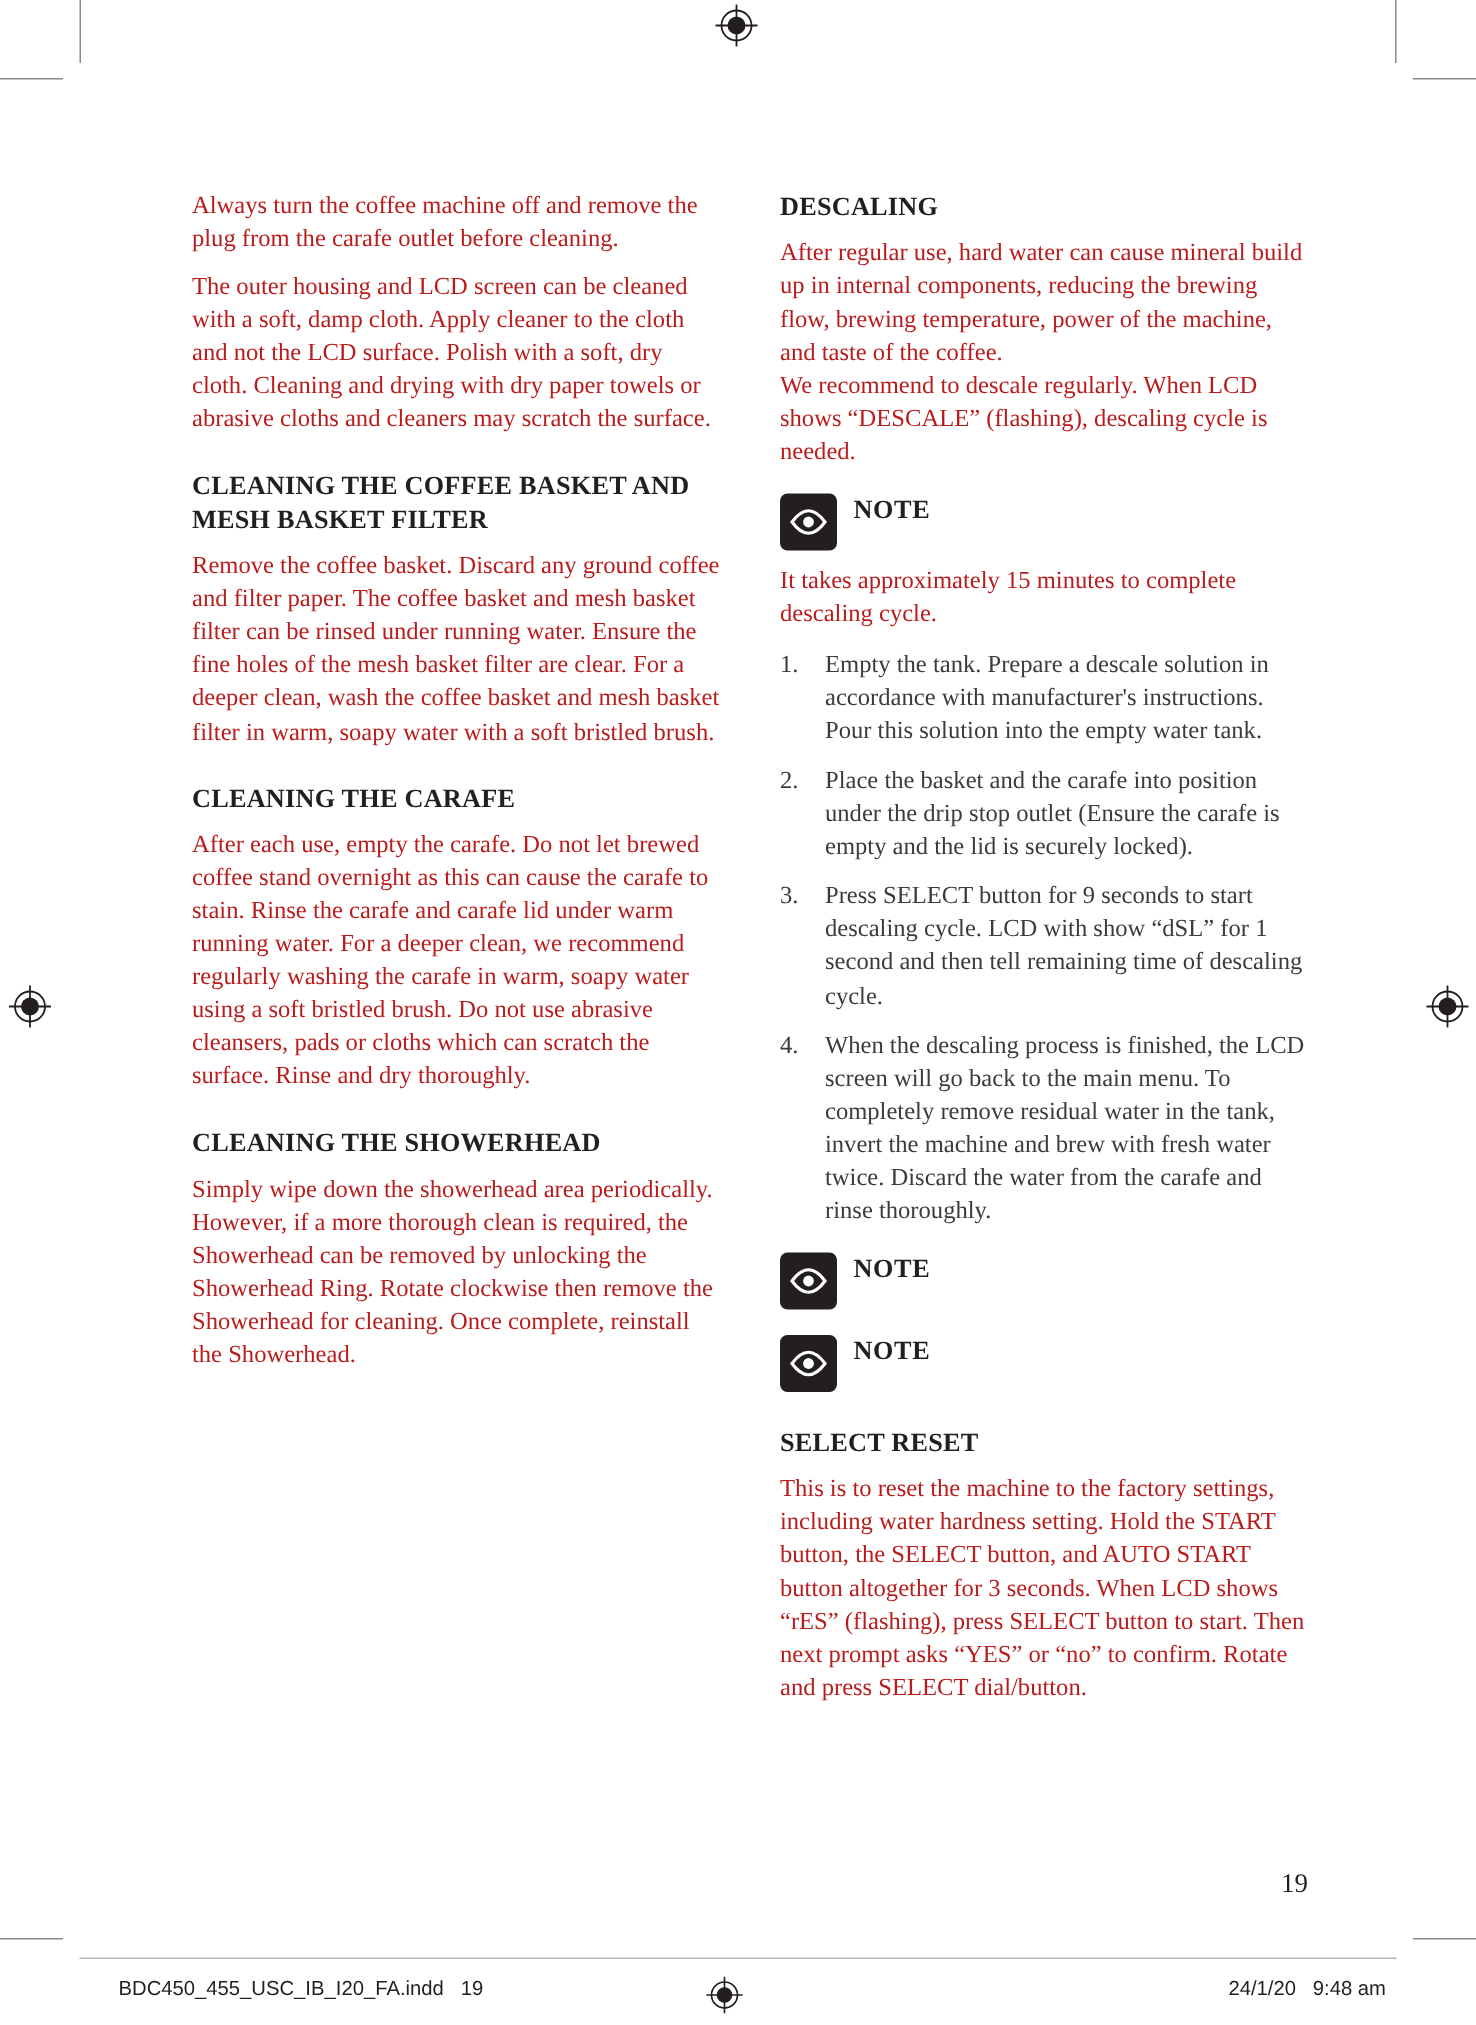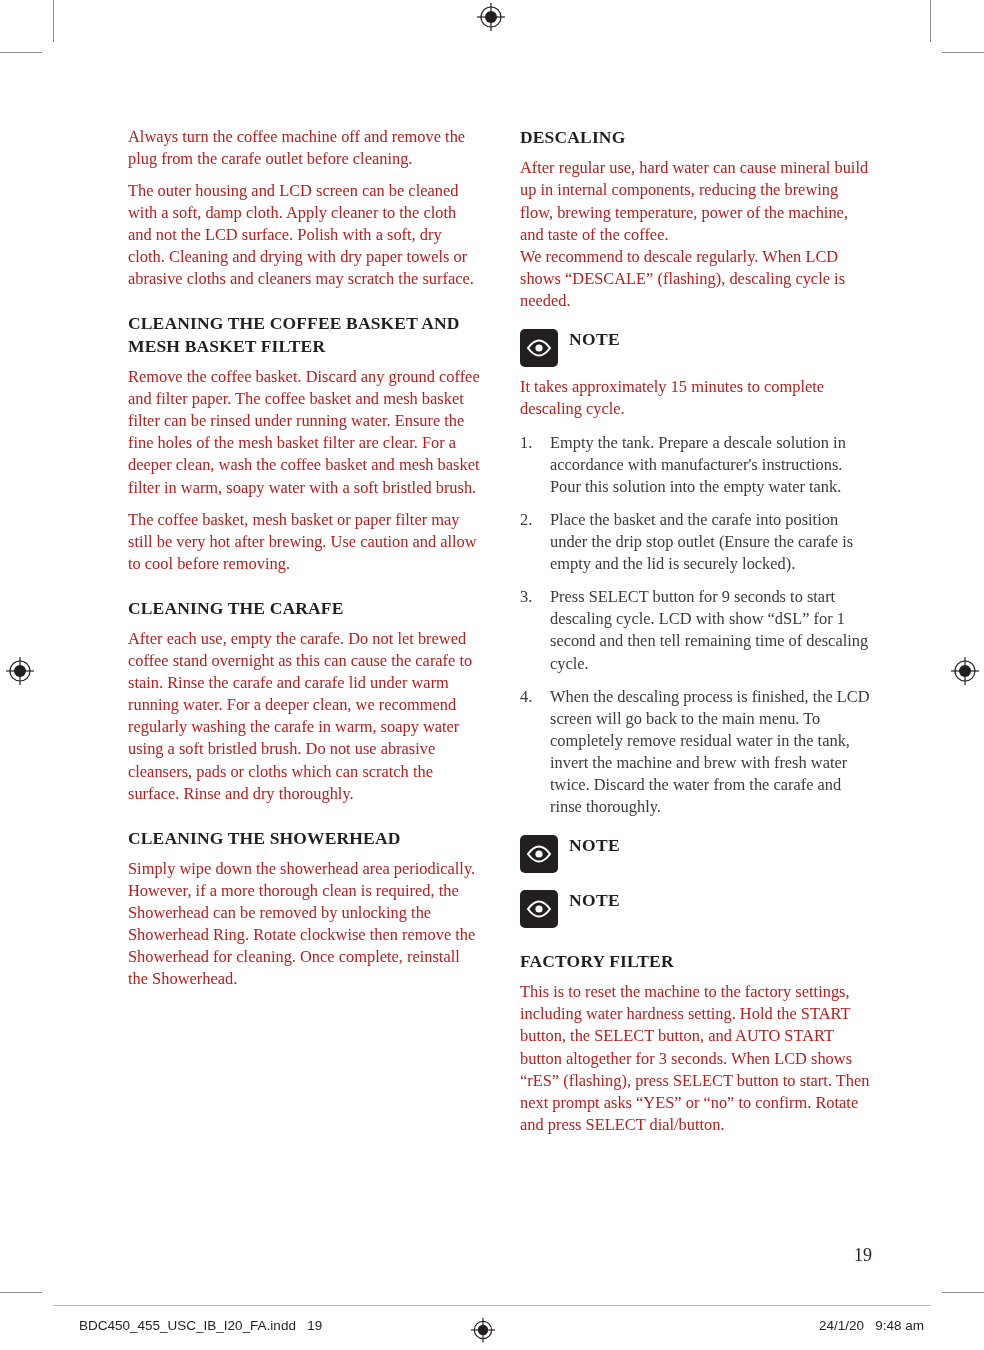--- a/index.html
+++ b/index.html
@@ -222,21 +222,20 @@
     <div class="col col-left">
 
 
       <p class="body intro">Always turn the coffee machine off and remove the plug from the carafe outlet before cleaning.</p>
 
       <p class="body">The outer housing and LCD screen can be cleaned with a soft, damp cloth. Apply cleaner to the cloth and not the LCD surface. Polish with a soft, dry cloth. Cleaning and drying with dry paper towels or abrasive cloths and cleaners may scratch the surface.</p>
 
       <h2 class="sec">CLEANING THE COFFEE BASKET AND MESH BASKET FILTER</h2>
       <p class="body">Remove the coffee basket. Discard any ground coffee and filter paper. The coffee basket and mesh basket filter can be rinsed under running water. Ensure the fine holes of the mesh basket filter are clear. For a deeper clean, wash the coffee basket and mesh basket filter in warm, soapy water with a soft bristled brush.</p>
 
-      <p class="body">The coffee basket, mesh basket or paper filter may still be very hot after brewing. Use caution and allow to cool before removing.</p>
 
       <h2 class="sec">CLEANING THE CARAFE</h2>
       <p class="body">After each use, empty the carafe. Do not let brewed coffee stand overnight as this can cause the carafe to stain. Rinse the carafe and carafe lid under warm running water. For a deeper clean, we recommend regularly washing the carafe in warm, soapy water using a soft bristled brush. Do not use abrasive cleansers, pads or cloths which can scratch the surface. Rinse and dry thoroughly.</p>
 
       <h2 class="sec">CLEANING THE SHOWERHEAD</h2>
       <p class="body">Simply wipe down the showerhead area periodically. However, if a more thorough clean is required, the Showerhead can be removed by unlocking the Showerhead Ring. Rotate clockwise then remove the Showerhead for cleaning. Once complete, reinstall the Showerhead.</p>
 
     </div>
 
     <div class="col col-right">
@@ -288,21 +287,21 @@
       <div class="callout-head">
         <div class="callout-icon">
           <svg width="28" height="28" viewBox="0 0 28 28">
             <path d="M3 14 C7 8.5 11 6.5 14 6.5 C17 6.5 21 8.5 25 14 C21 19.5 17 21.5 14 21.5 C11 21.5 7 19.5 3 14 Z" fill="none" stroke="#ffffff" stroke-width="2.1"></path>
             <circle cx="14" cy="14" r="3.6" fill="#ffffff"></circle>
           </svg>
         </div>
         <div class="callout-label">NOTE</div>
       </div>
 
-      <h2 class="sec">FACTORY FILTER</h2>
+      <h2 class="sec">SELECT RESET</h2>
       <p class="body">This is to reset the machine to the factory settings, including water hardness setting. Hold the START button, the SELECT button, and AUTO START button altogether for 3 seconds. When LCD shows “rES” (flashing), press SELECT button to start. Then next prompt asks “YES” or “no” to confirm. Rotate and press SELECT dial/button.</p>
 
     </div>
   </div>
 
   <div class="page-number">19</div>
 </div>
 
 <div class="footer-rule"></div>
 <div class="footer footer-left">BDC450_455_USC_IB_I20_FA.indd   19</div>

